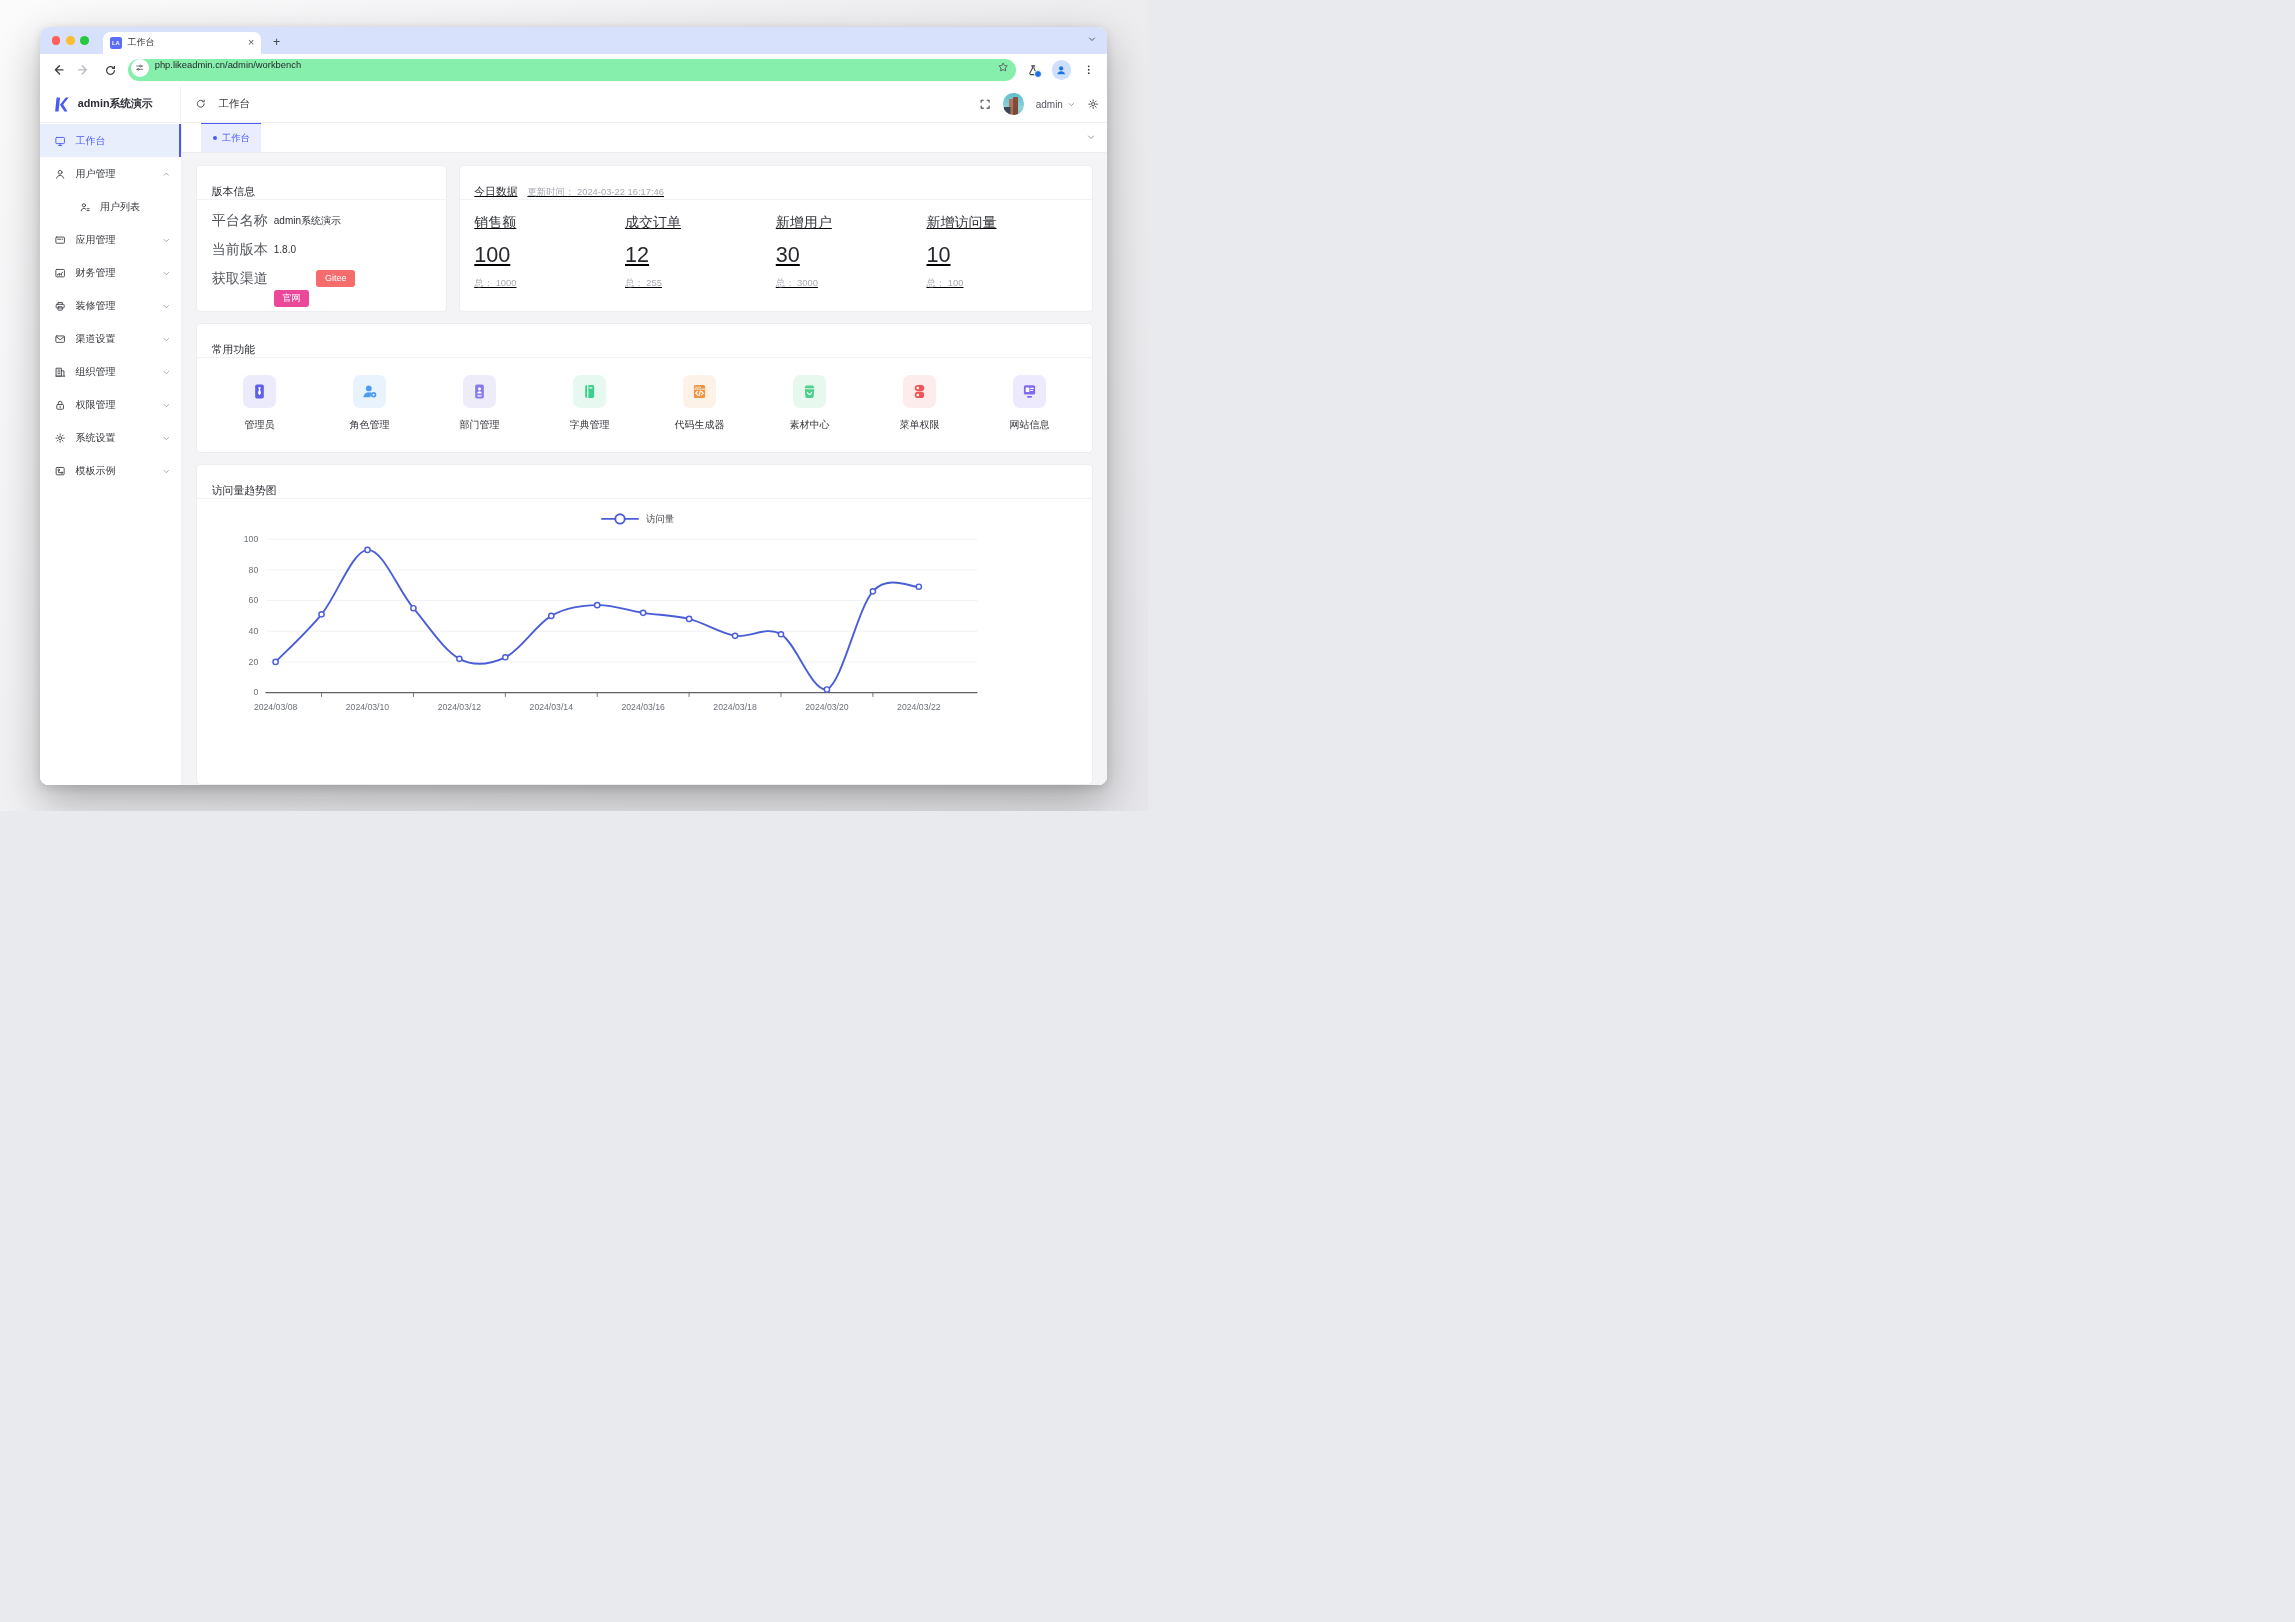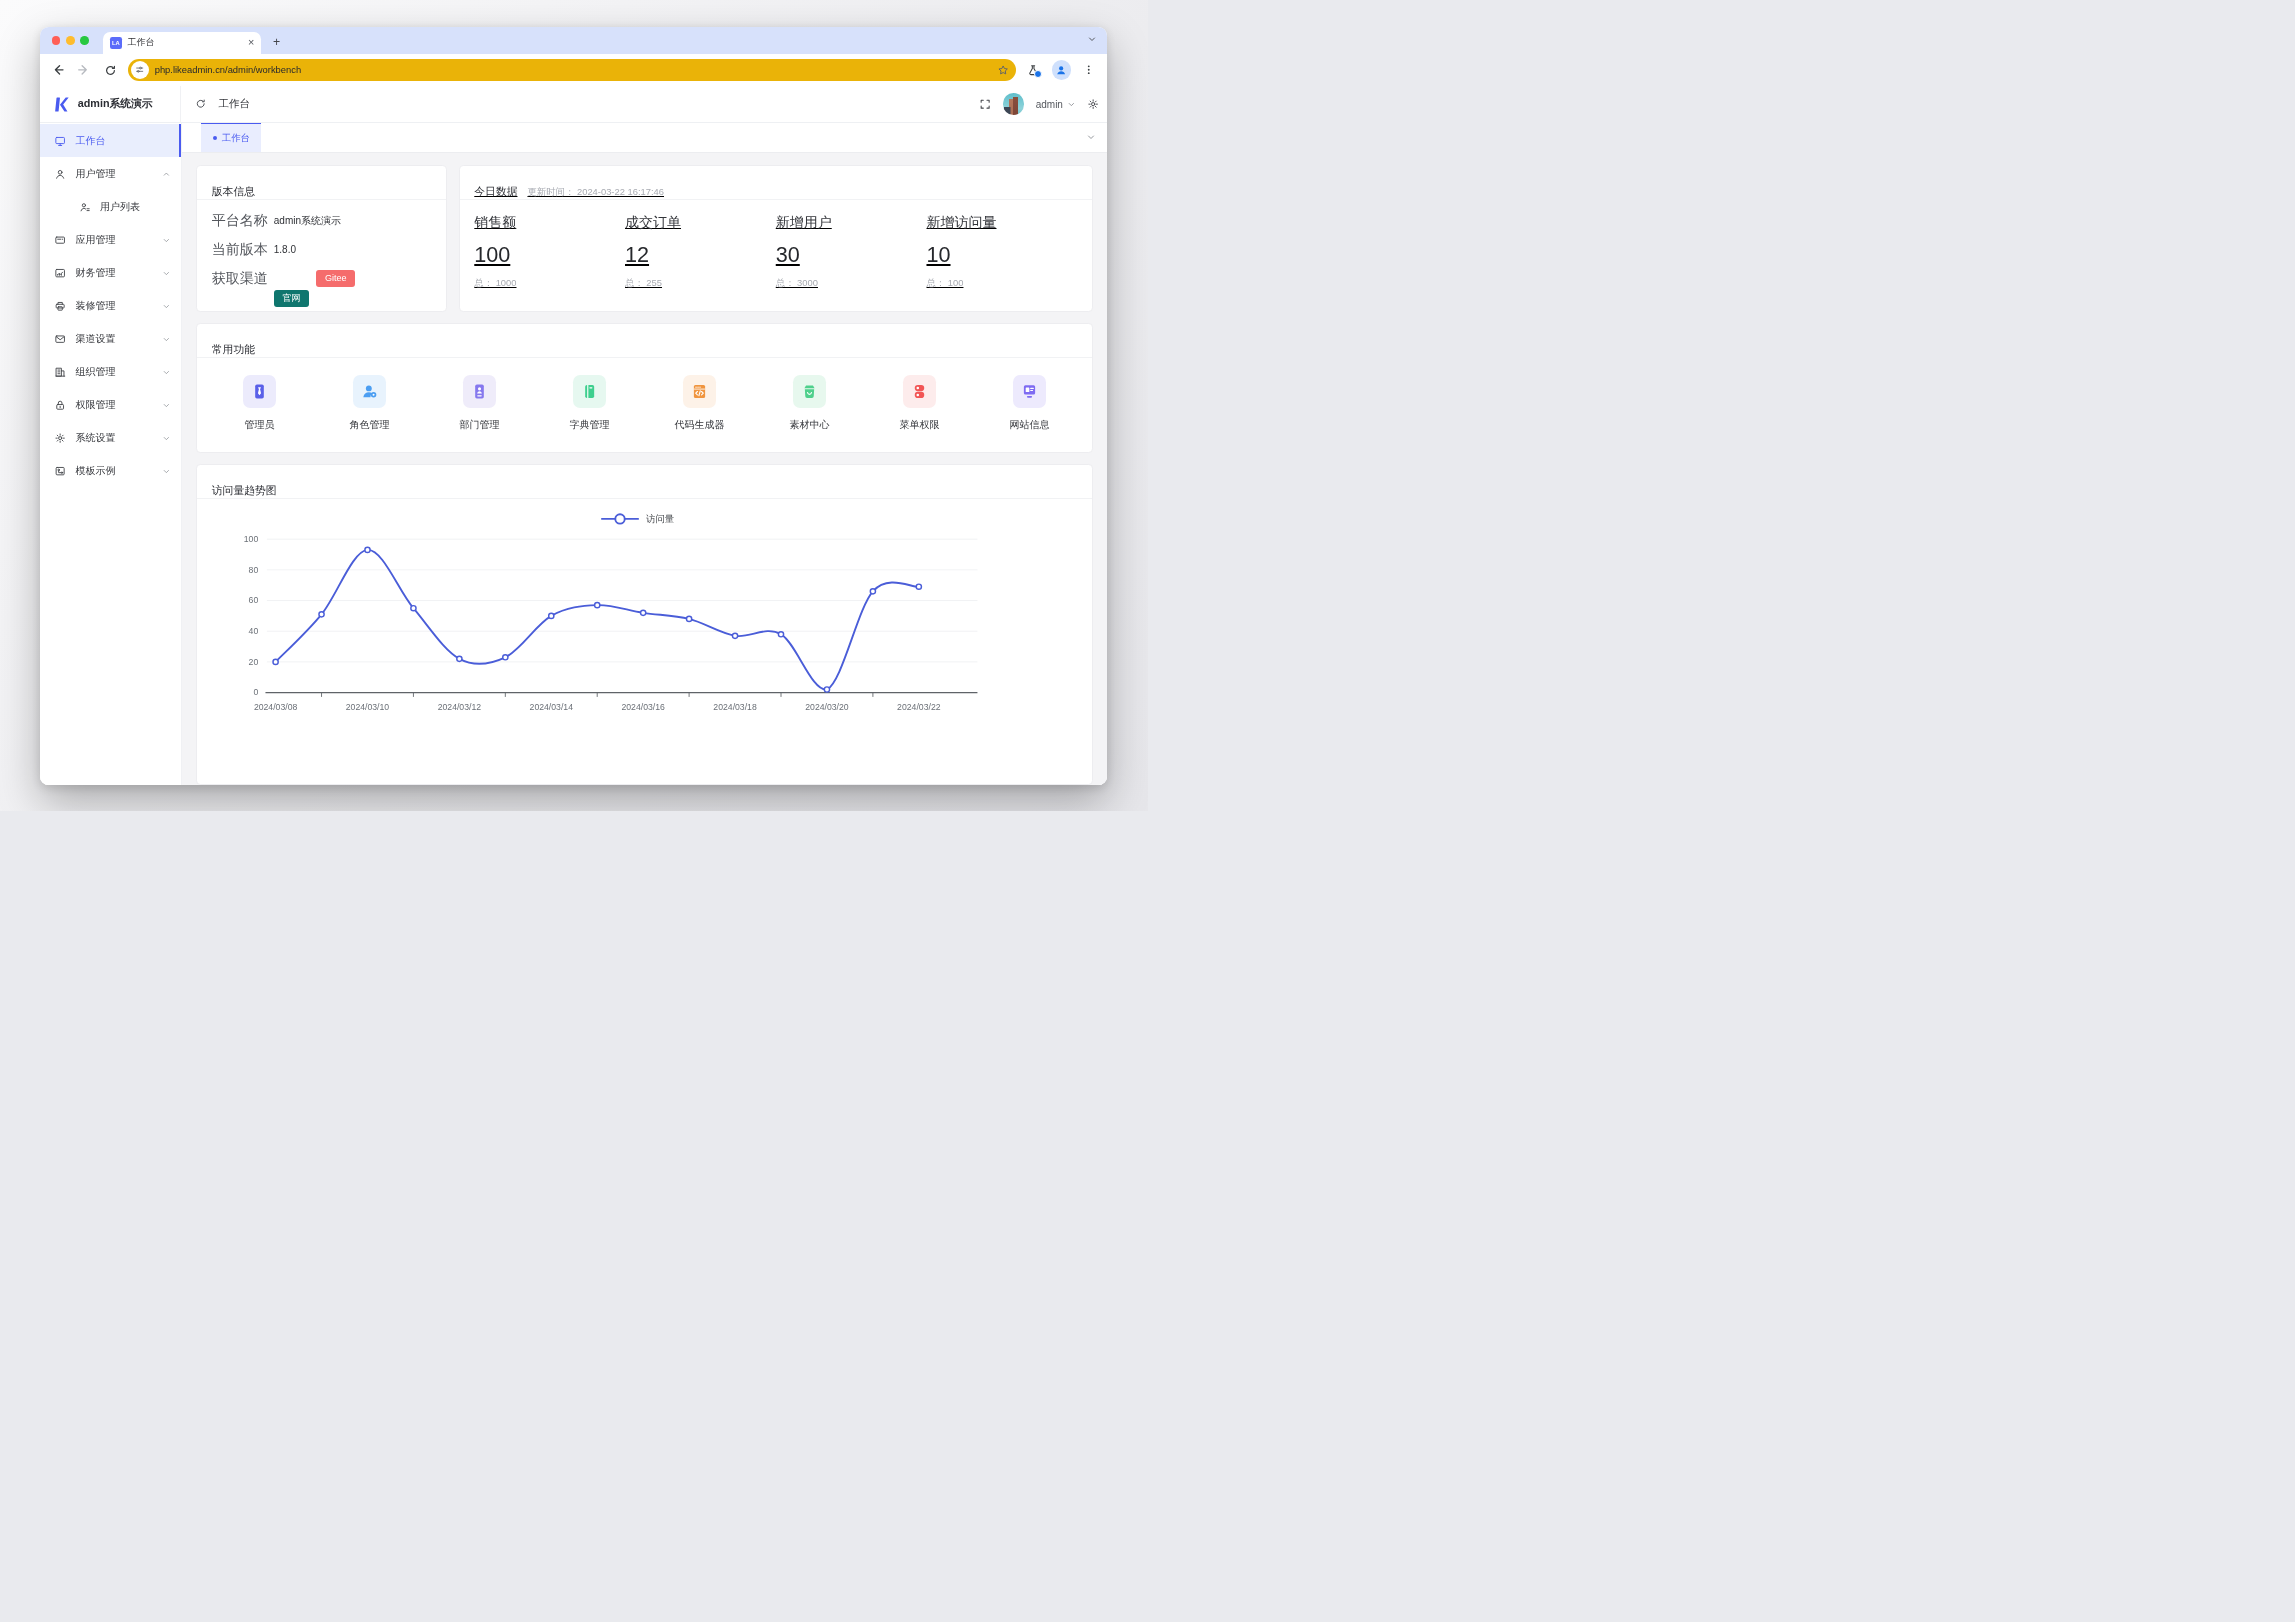--- a/index.html
+++ b/index.html
@@ -12,21 +12,21 @@
   .light{width:8.7px;height:8.7px;border-radius:50%;}
   .light.red{background:#ff5f57}.light.yellow{background:#febc2e}.light.green{background:#28c840}
   .btab{margin-left:63px;width:144px;height:22.3px;background:#fff;border-radius:7.2px 7.2px 0 0;display:flex;align-items:center;padding:0 7.2px;gap:5.8px;}
   .favicon{width:11.5px;height:11.5px;border-radius:2.2px;background:#5b6cfa;color:#fff;font-size:5.8px;font-weight:bold;display:flex;align-items:center;justify-content:center;flex:none;}
   .btab-title{font-size:9px;color:#303135;flex:1;white-space:nowrap;overflow:hidden;}
   .tab-close{font-size:10.8px;color:#55585e;line-height:1;cursor:default;}
   .newtab{width:19px;height:19px;margin:0 0 2.2px 5.8px;border-radius:50%;display:flex;align-items:center;justify-content:center;font-size:12.3px;color:#44464b;}
   .strip-chevron{position:absolute;right:10px;top:6.5px;color:#55585e;}
   .urlbar{height:32px;background:#fff;display:flex;align-items:center;padding:0 10px;gap:10px;flex:none;}
   .nav-ic{display:flex;align-items:center;justify-content:center;width:16px;height:16px;}
-  .urlfield{flex:1;height:22.3px;border-radius:11.5px;background:#eab308;display:flex;align-items:center;padding:0 4.3px 0 2.9px;gap:5.8px;}
+  .urlfield{flex:1;height:22.3px;border-radius:11.5px;background:#86efac;display:flex;padding:0 4.3px 0 2.9px;gap:5.8px;}
   .tune-wrap{width:18px;height:18px;border-radius:50%;background:#fff;display:flex;align-items:center;justify-content:center;}
   .url-text{font-size:9.4px;color:#27292e;flex:1;}
   .flask-wrap{position:relative;width:16px;height:16px;display:flex;align-items:center;justify-content:center;}
   .flask-dot{position:absolute;right:-0.7px;bottom:0;width:6.5px;height:6.5px;border-radius:50%;background:#1a73e8;border:1.1px solid #fff;}
   .chrome-avatar{width:19.5px;height:19.5px;border-radius:50%;background:#cfe0fc;display:flex;align-items:center;justify-content:center;}
   
   .app{flex:1;display:flex;flex-direction:column;min-height:0;background:#fff;}
   .app-header{height:36px;flex:none;display:flex;align-items:center;border-bottom:0.7px solid #eef0f3;}
   .brand{width:141px;flex:none;height:100%;display:flex;align-items:center;gap:7.2px;padding-left:11.5px;box-sizing:border-box;border-right:0.7px solid #f0f1f4;}
   .brand-title{font-size:10.8px;font-weight:600;color:#2b2d33;white-space:nowrap;}
@@ -387,21 +387,21 @@
                   <div class="vrow">
                     <span class="vlabel">平台名称</span>
                     <span class="vvalue">admin系统演示</span>
                   </div>
                   <div class="vrow">
                     <span class="vlabel">当前版本</span>
                     <span class="vvalue">1.8.0</span>
                   </div>
                   <div class="vrow">
                     <span class="vlabel">获取渠道</span>
-                    <button class="chan-btn" id="btn-official" style="background: #0f766e; margin-top: 40px;">官网</button>
+                    <button class="chan-btn" id="btn-official" style="background: #ec4899; margin-top: 40px;">官网</button>
                     <button class="chan-btn" id="btn-gitee" style="background: rgb(245, 108, 108);">Gitee</button>
                   </div>
                 </div>
               </div>
 
               <div class="card today-card">
                 <div class="card-head">
                   <span class="card-title">今日数据</span>
                   <span class="today-updated">更新时间： 2024-03-22 16:17:46</span>
                 </div>

